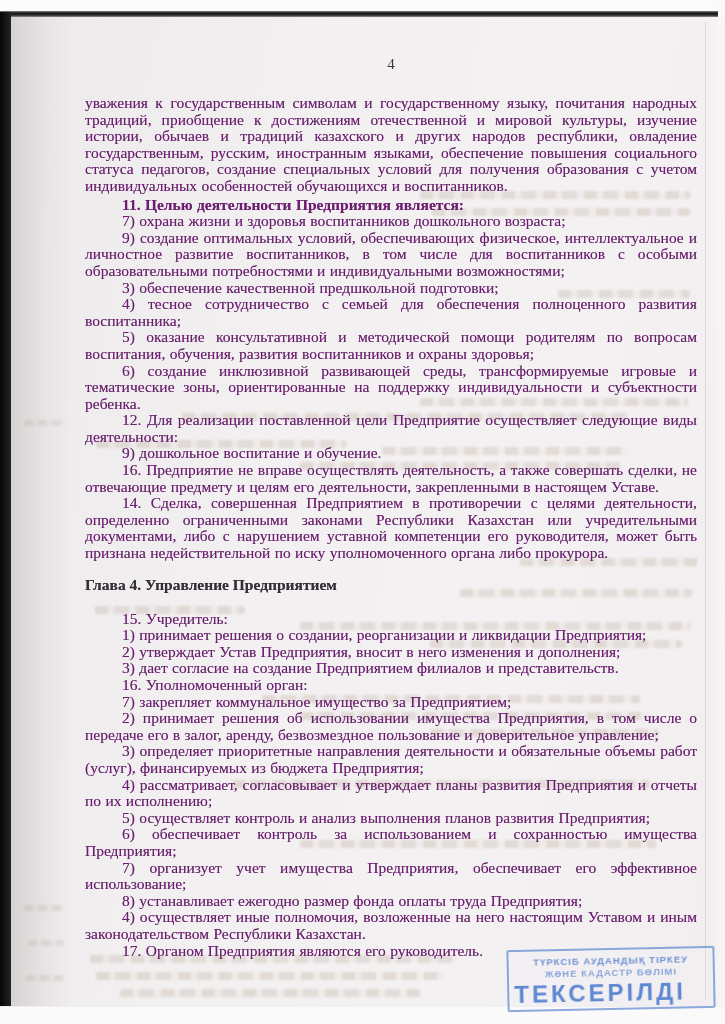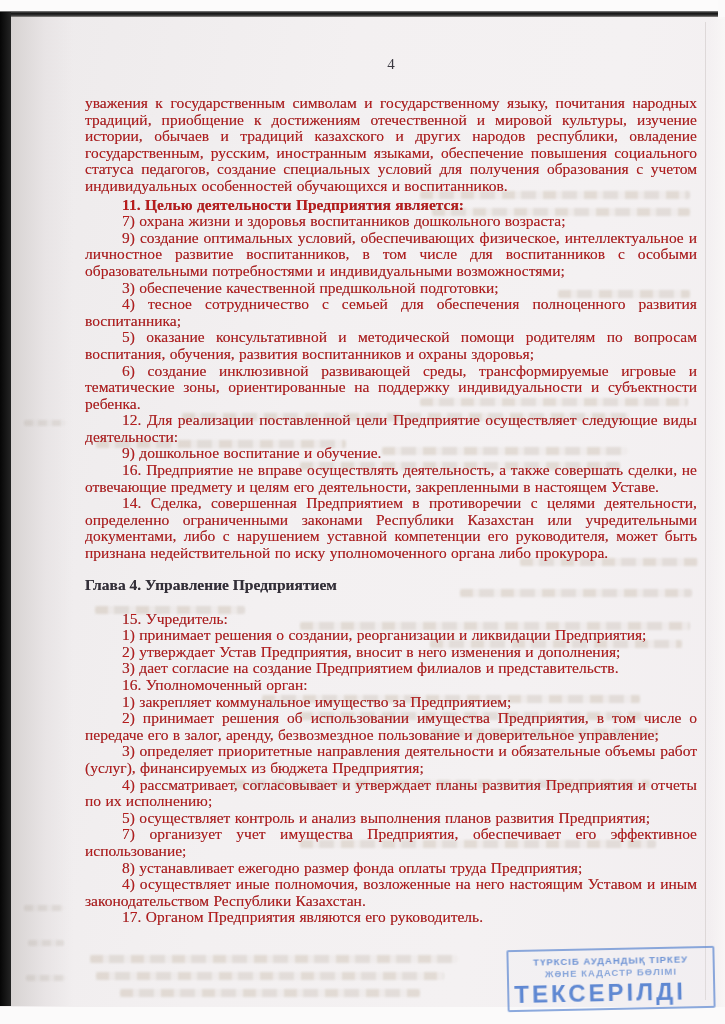--- a/index.html
+++ b/index.html
@@ -48,21 +48,21 @@
   .ghost.m { background:repeating-linear-gradient(90deg, rgba(150,138,120,0.16) 0 9px, rgba(150,138,120,0.04) 9px 14px); height:6px; }
 
   
   .content { position:absolute; left:85px; top:56px; width:612px; }
   .page-number {
     text-align:center; font-size:15px; color:#3b3840;
     margin:0 0 22px 0;
   }
   .body-text p {
     margin:0; text-align:justify; text-indent:37px;
-    font-size:15.5px; line-height:16.6px; color:#b91c1c;
+    font-size:15.5px; line-height:16.6px; color:#701a75;
     word-spacing:0.5px;
     text-shadow:0 0 0.5px rgba(55,52,62,0.55);
   }
   .upper p:first-child { text-indent:0; }
   .upper p:nth-child(2) { margin-top:2px;font-weight:bold; }
   .chapter-heading {
     margin:14px 0 17px 0; text-align:left;
     font-size:15.5px; font-weight:bold; color:#332f38;
     text-shadow:0 0 0.5px rgba(50,47,58,0.6);
   }
@@ -149,25 +149,26 @@
         <p>16. Предприятие не вправе осуществлять деятельность, а также совершать сделки, не отвечающие предмету и целям его деятельности, закрепленными в настоящем Уставе.</p>
         <p>14. Сделка, совершенная Предприятием в противоречии с целями деятельности, определенно ограниченными законами Республики Казахстан или учредительными документами, либо с нарушением уставной компетенции его руководителя, может быть признана недействительной по иску уполномоченного органа либо прокурора.</p>
       </div>
     <div class="chapter-heading">Глава 4. Управление Предприятием</div>
     <div class="body-text lower">
         <p>15. Учредитель:</p>
         <p>1) принимает решения о создании, реорганизации и ликвидации Предприятия;</p>
         <p>2) утверждает Устав Предприятия, вносит в него изменения и дополнения;</p>
         <p>3) дает согласие на создание Предприятием филиалов и представительств.</p>
         <p>16. Уполномоченный орган:</p>
-        <p>1) закрепляет коммунальное имущество за Предприятием;</p>
+        <p>7) закрепляет коммунальное имущество за Предприятием;</p>
         <p>2) принимает решения об использовании имущества Предприятия, в том числе о передаче его в залог, аренду, безвозмездное пользование и доверительное управление;</p>
         <p>3) определяет приоритетные направления деятельности и обязательные объемы работ (услуг), финансируемых из бюджета Предприятия;</p>
         <p>4) рассматривает, согласовывает и утверждает планы развития Предприятия и отчеты по их исполнению;</p>
         <p>5) осуществляет контроль и анализ выполнения планов развития Предприятия;</p>
+        <p>6) обеспечивает контроль за использованием и сохранностью имущества Предприятия;</p>
         <p>7) организует учет имущества Предприятия, обеспечивает его эффективное использование;</p>
         <p>8) устанавливает ежегодно размер фонда оплаты труда Предприятия;</p>
         <p>4) осуществляет иные полномочия, возложенные на него настоящим Уставом и иным законодательством Республики Казахстан.</p>
         <p>17. Органом Предприятия являются его руководитель.</p>
       </div>
   </div>
 
   <div class="stamp">
     <div class="stamp-line1">ТҮРКСІБ АУДАНДЫҚ ТІРКЕУ</div>
     <div class="stamp-line2">ЖӘНЕ КАДАСТР БӨЛІМІ</div>

